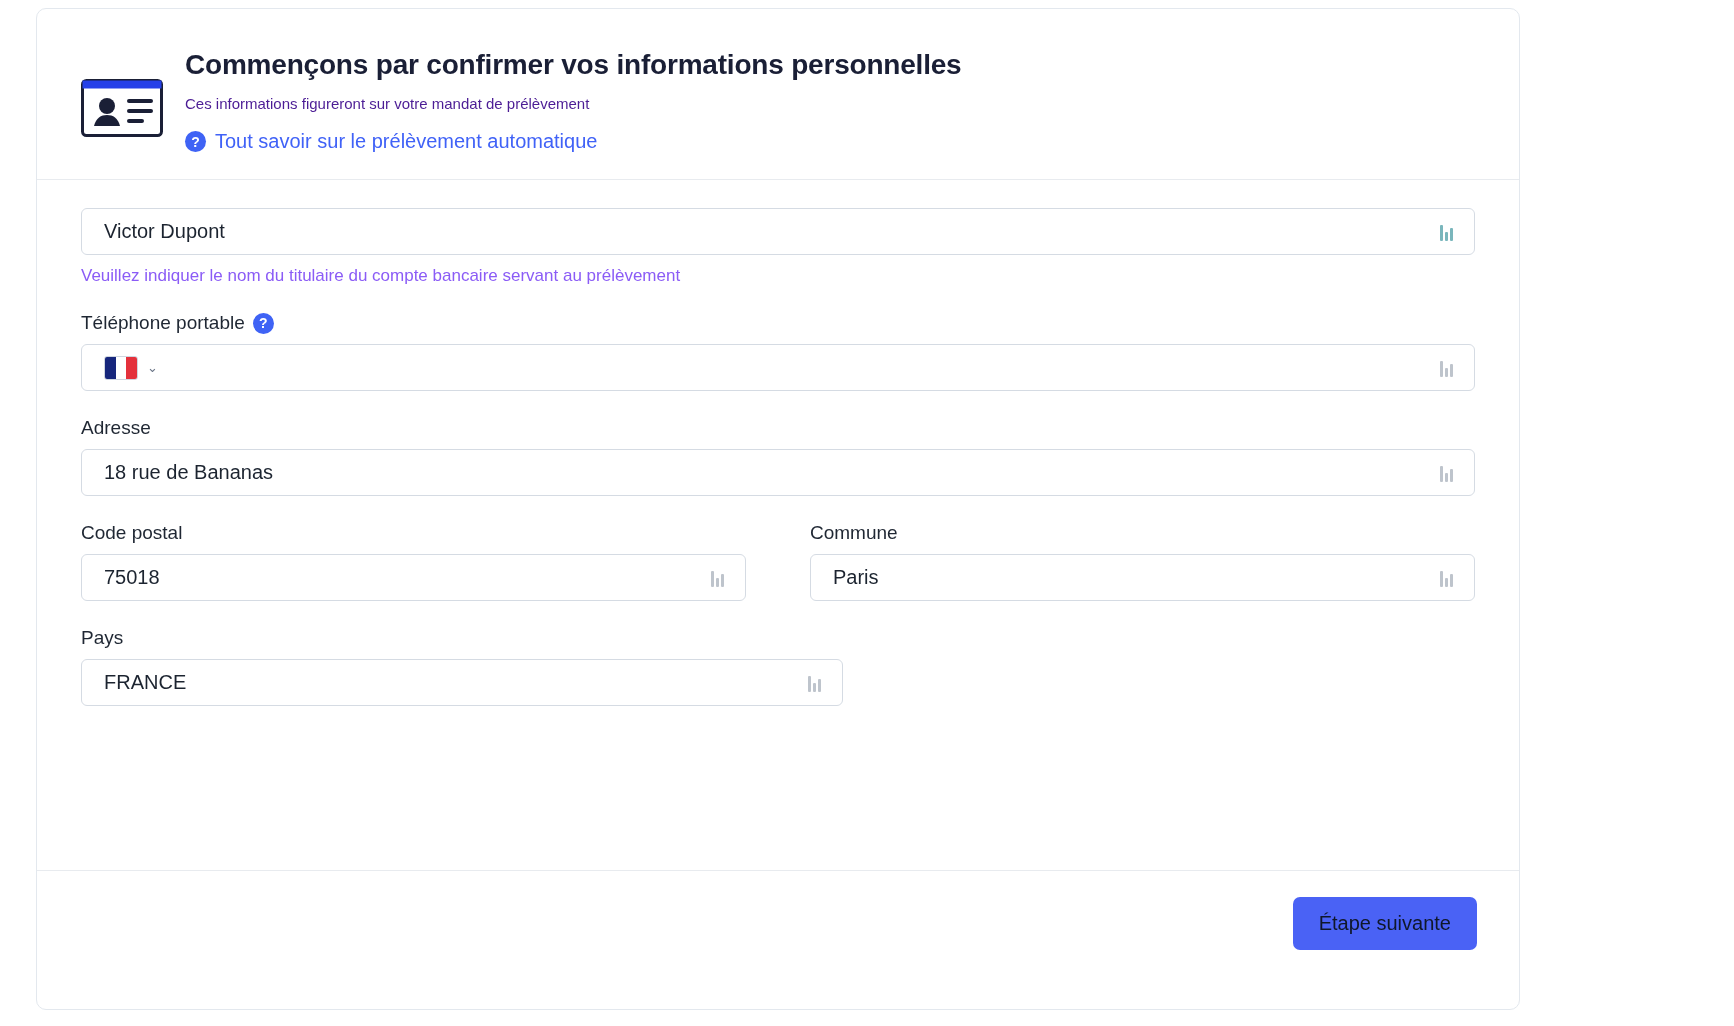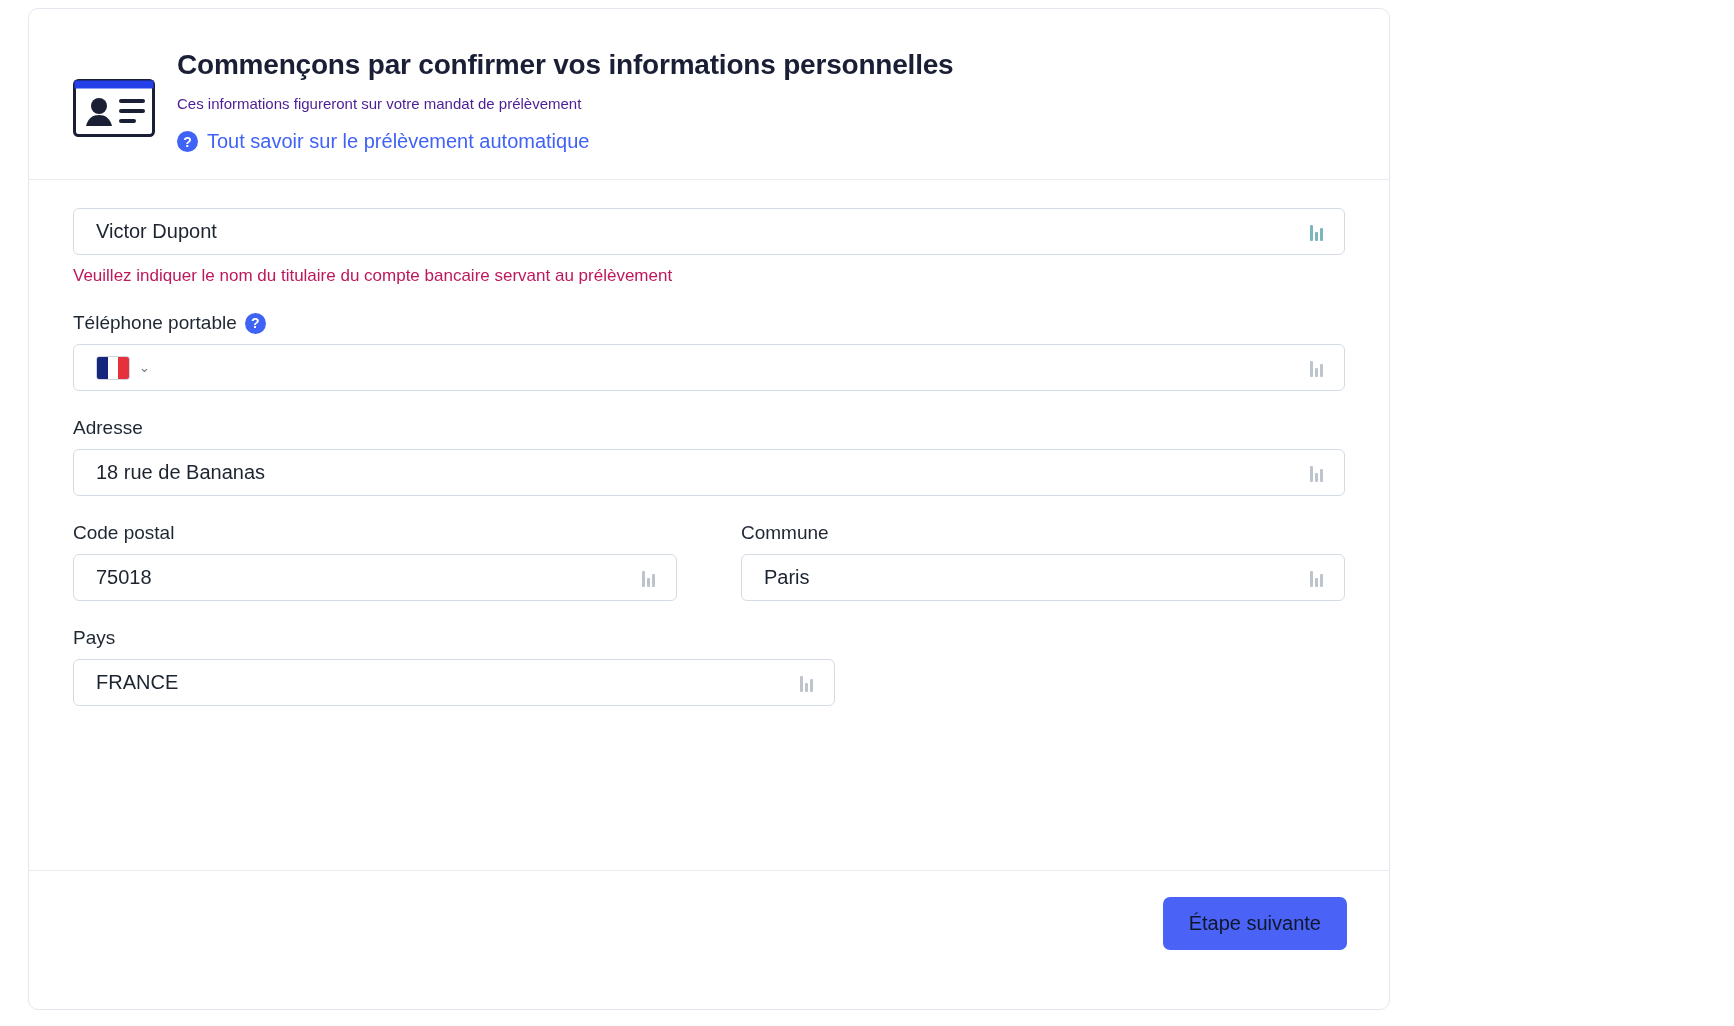--- a/index.html
+++ b/index.html
@@ -8,23 +8,23 @@
     padding: 0;
     width: 1734px;
     height: 1026px;
     background: #ffffff;
     font-family: "Liberation Sans", sans-serif;
     -webkit-font-smoothing: antialiased;
   }
 
   .card {
     position: absolute;
-    left: 28px;
+    left: 36px;
     top: 8px;
-    width: 1362px;
+    width: 1484px;
     height: 1002px;
     background: #ffffff;
     border: 1px solid #e3e8ee;
     border-radius: 10px;
     overflow: hidden;
   }
 
   
   .header {
     display: flex;
@@ -131,21 +131,21 @@
     border-radius: 1px;
   }
   .input-glyph i:nth-child(1) { height: 16px; }
   .input-glyph i:nth-child(2) { height: 9px; }
   .input-glyph i:nth-child(3) { height: 13px; }
 
   .input.teal .input-glyph i { background: #0e7c86; }
 
   .hint {
     font-size: 17px;
-    color: #be185d;
+    color: #8b5cf6;
     margin-top: 11px;
   }
 
   .block { margin-bottom: 26px; }
 
   .row {
     display: flex;
     gap: 64px;
   }
   .col-half { width: 762px; }

